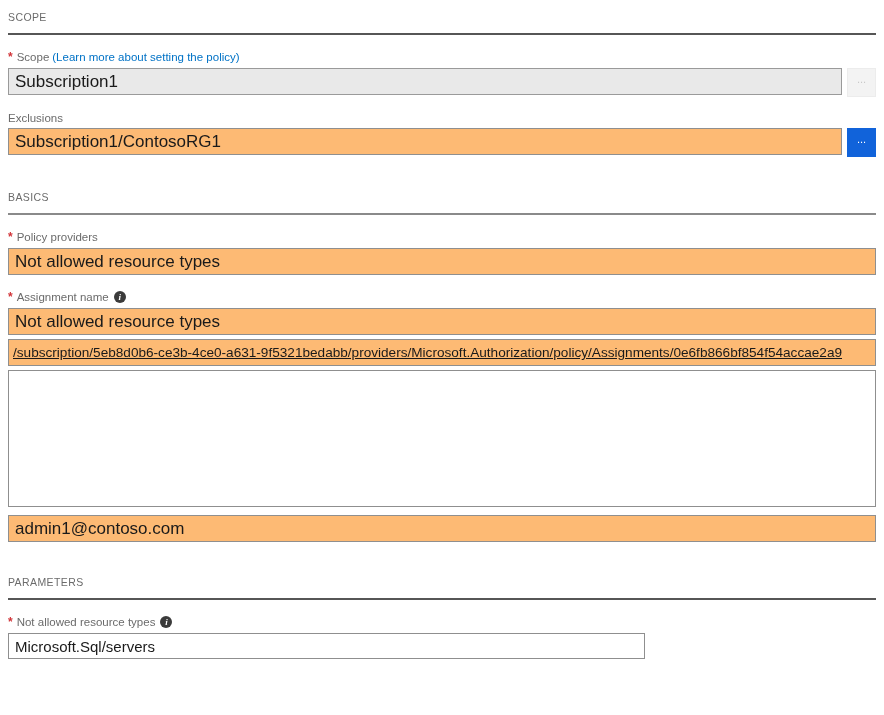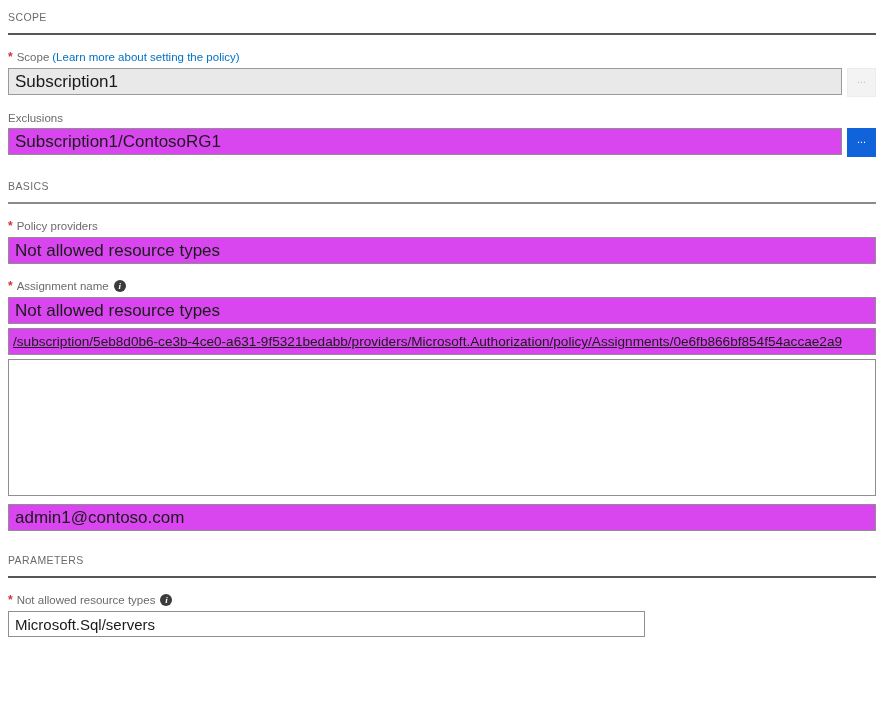--- a/index.html
+++ b/index.html
@@ -44,21 +44,21 @@
   .input-row {
     display: flex;
     gap: 5px;
     margin-top: 4px;
     align-items: flex-start;
   }
   input.field {
     flex: 1;
     height: 27px;
     border: 1px solid #8f8f8f;
-    background: #d946ef;
+    background: #fdba74;
     font-family: "Liberation Sans", sans-serif;
     font-size: 17px;
     color: #1a1a1a;
     padding: 0 6px;
     outline: none;
     min-width: 0;
   }
   input.field.disabled-look {
     background: #e9e9e9;
     border-color: #9a9a9a;
@@ -80,21 +80,21 @@
   .browse-btn.gray {
     background: #f3f3f3;
     border: 1px solid #ececec;
     color: #c9c9c9;
   }
   .browse-btn.blue {
     background: #1163da;
     border: 1px solid #1163da;
     color: #ffffff;
   }
-  .section-gap { margin-top: 20px; }
+  .section-gap { margin-top: 31px; }
   textarea.field {
     width: 100%;
     height: 137px;
     border: 1px solid #8f8f8f;
     margin-top: 4px;
     resize: none;
     font-family: "Liberation Sans", sans-serif;
     font-size: 15px;
     padding: 4px 6px;
     outline: none;

